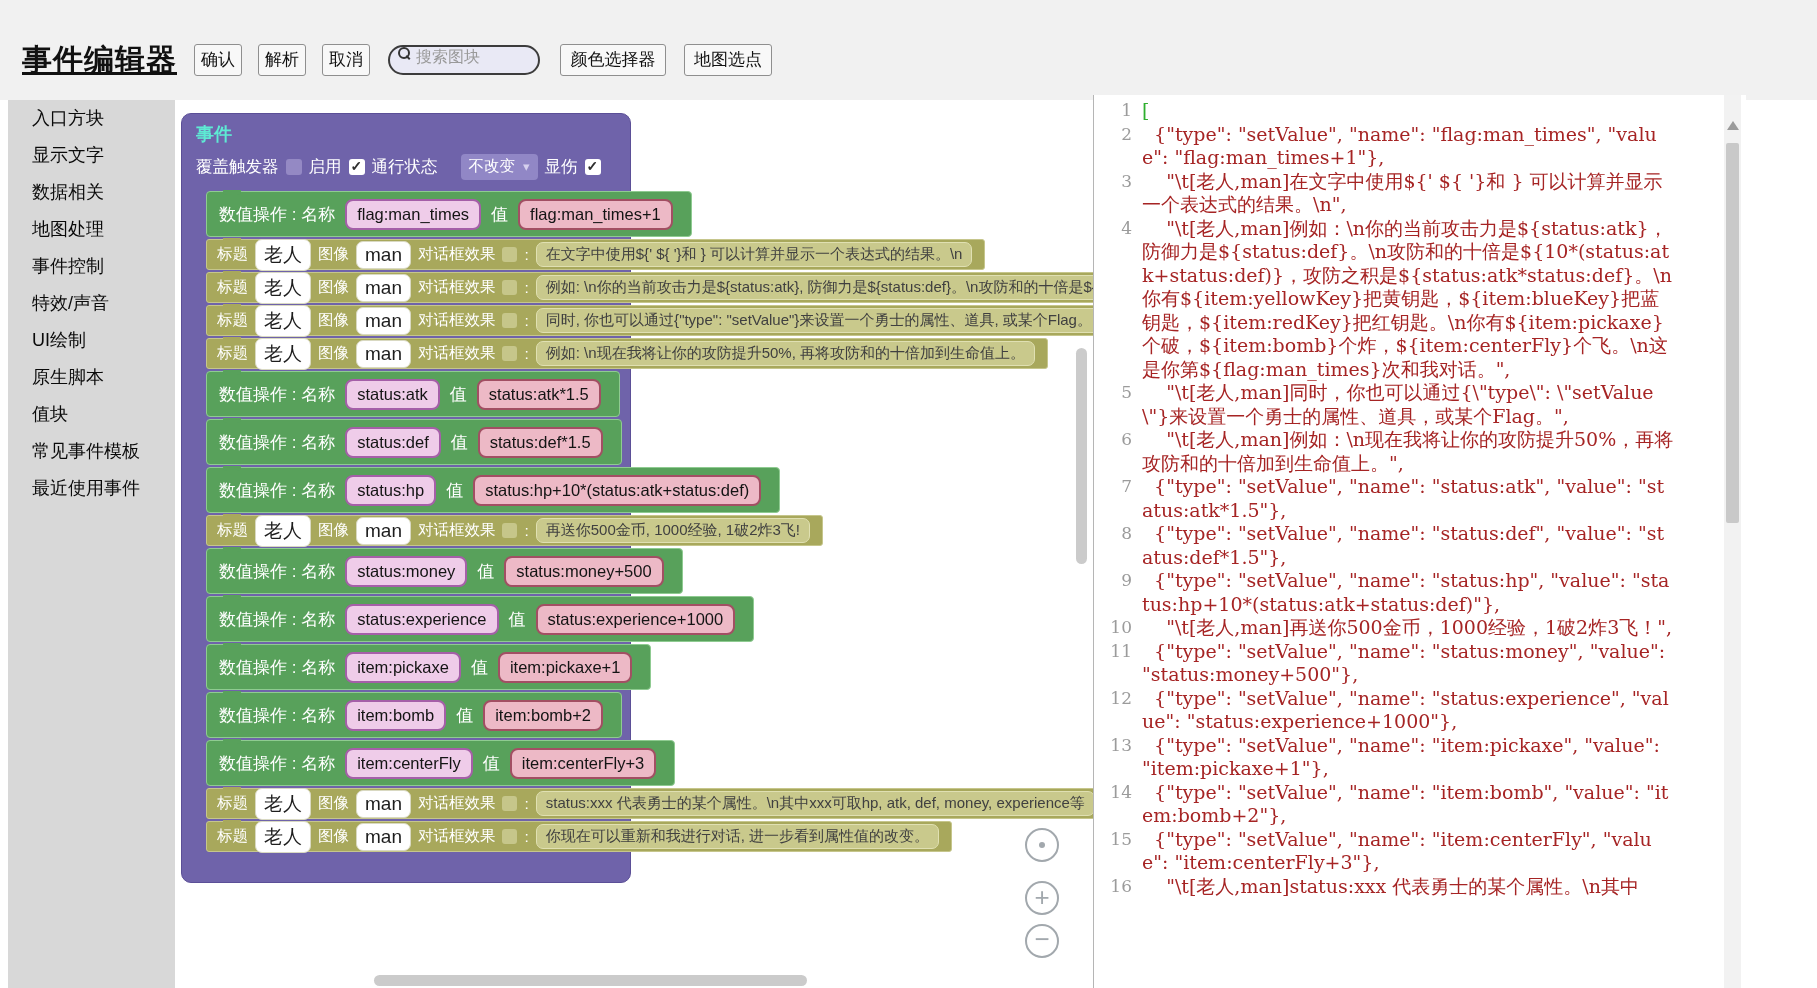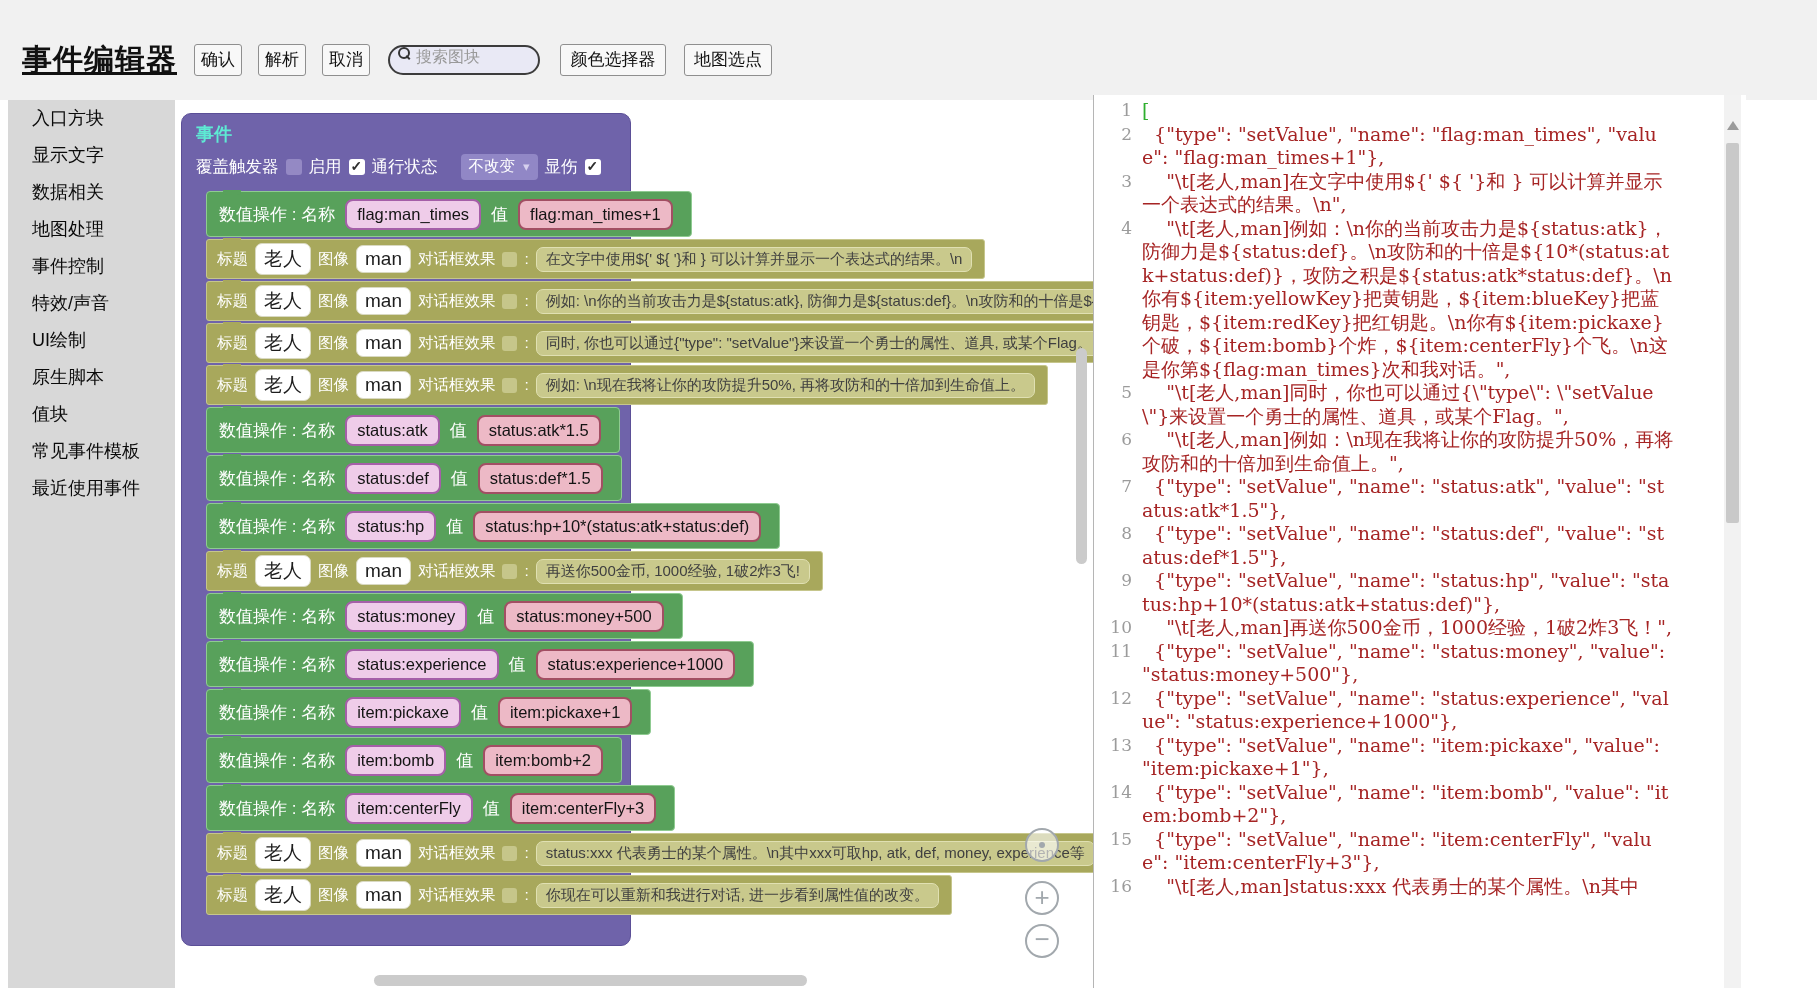--- a/index.html
+++ b/index.html
@@ -59,21 +59,21 @@
   .brow{
     display:flex;align-items:center;white-space:nowrap;width:max-content;
     position:relative;box-sizing:border-box;
   }
   .brow::before{content:"";position:absolute;top:-2px;left:16px;width:18px;height:5px;background:inherit;border-radius:0 0 4px 4px;}
   .brow.green{
     background:#58a15b;border:1px solid #8fcb91;height:46px;margin-bottom:2px;
     padding:0 18px 0 12px;border-radius:4px;color:#fff;font-size:17px;gap:10px;text-align:right;
   }
   .brow.olive{
-    background:#a8a85c;border:1px solid #c6c68c;height:40px;margin-bottom:2px;
+    background:#a8a85c;border:1px solid #c6c68c;height:31px;margin-bottom:2px;
     padding:0 12px 0 10px;border-radius:3px;color:#fff;font-size:15.5px;gap:7px;
   }
   .pill-name{background:#efcce9;border:2px solid #a55fa8;border-radius:8px;padding:4px 10px;color:#141414;font-size:16.5px;cursor:text;}
   .pill-value{background:#edb9c6;border:2px solid #a24f63;border-radius:8px;padding:4px 10px;color:#141414;font-size:16.5px;cursor:text;}
   .wpill{background:#ffffff;border:1px solid #d9d9c2;border-radius:7px;padding:2px 8px;color:#1d1d1d;font-size:19px;cursor:pointer;}
   .cb-olive{width:15px;height:15px;background:#c6c68a;border-radius:3px;flex:0 0 auto;cursor:pointer;}
   .tpill{background:#c9c98c;border:1px solid #e0e0b2;border-radius:7px;padding:2px 9px;color:#404040;font-size:15px;cursor:text;}
   
   .zc{position:absolute;width:30px;height:30px;border:2px solid #a2a8ad;border-radius:50%;box-sizing:content-box;color:#a2a8ad;cursor:pointer;background:rgba(255,255,255,.6);}
   #zc-target{left:850px;top:728px;}

